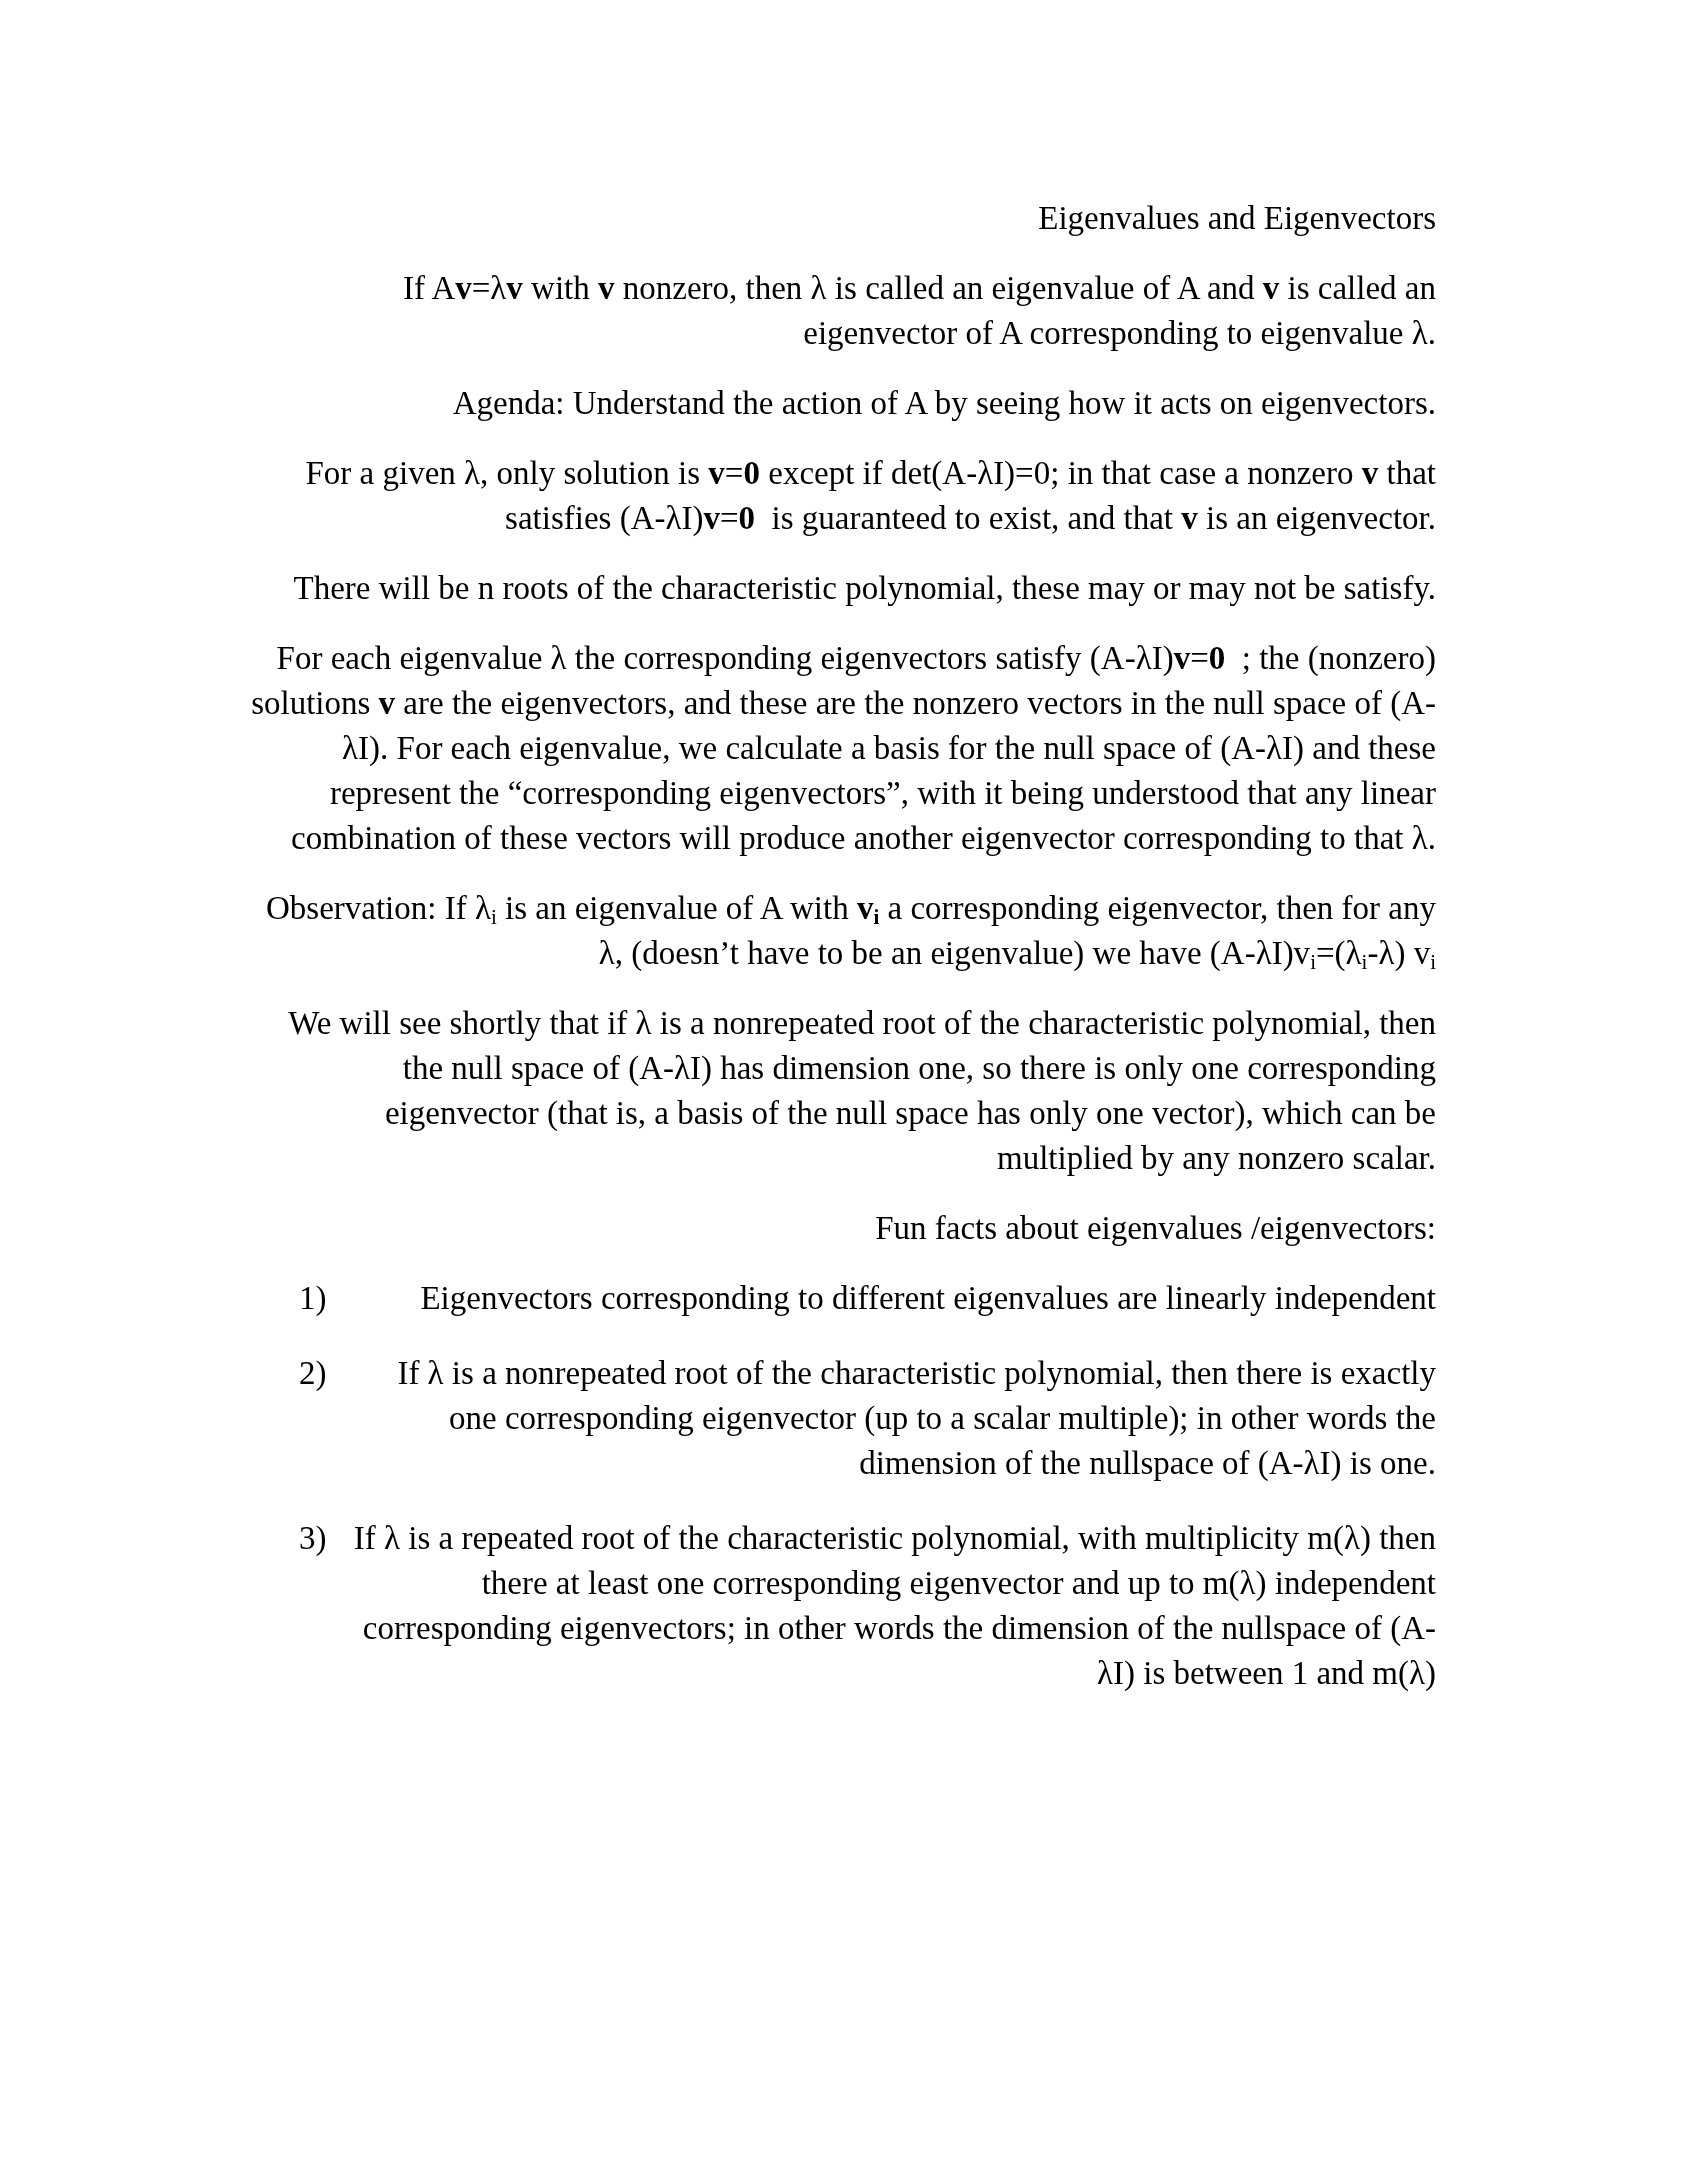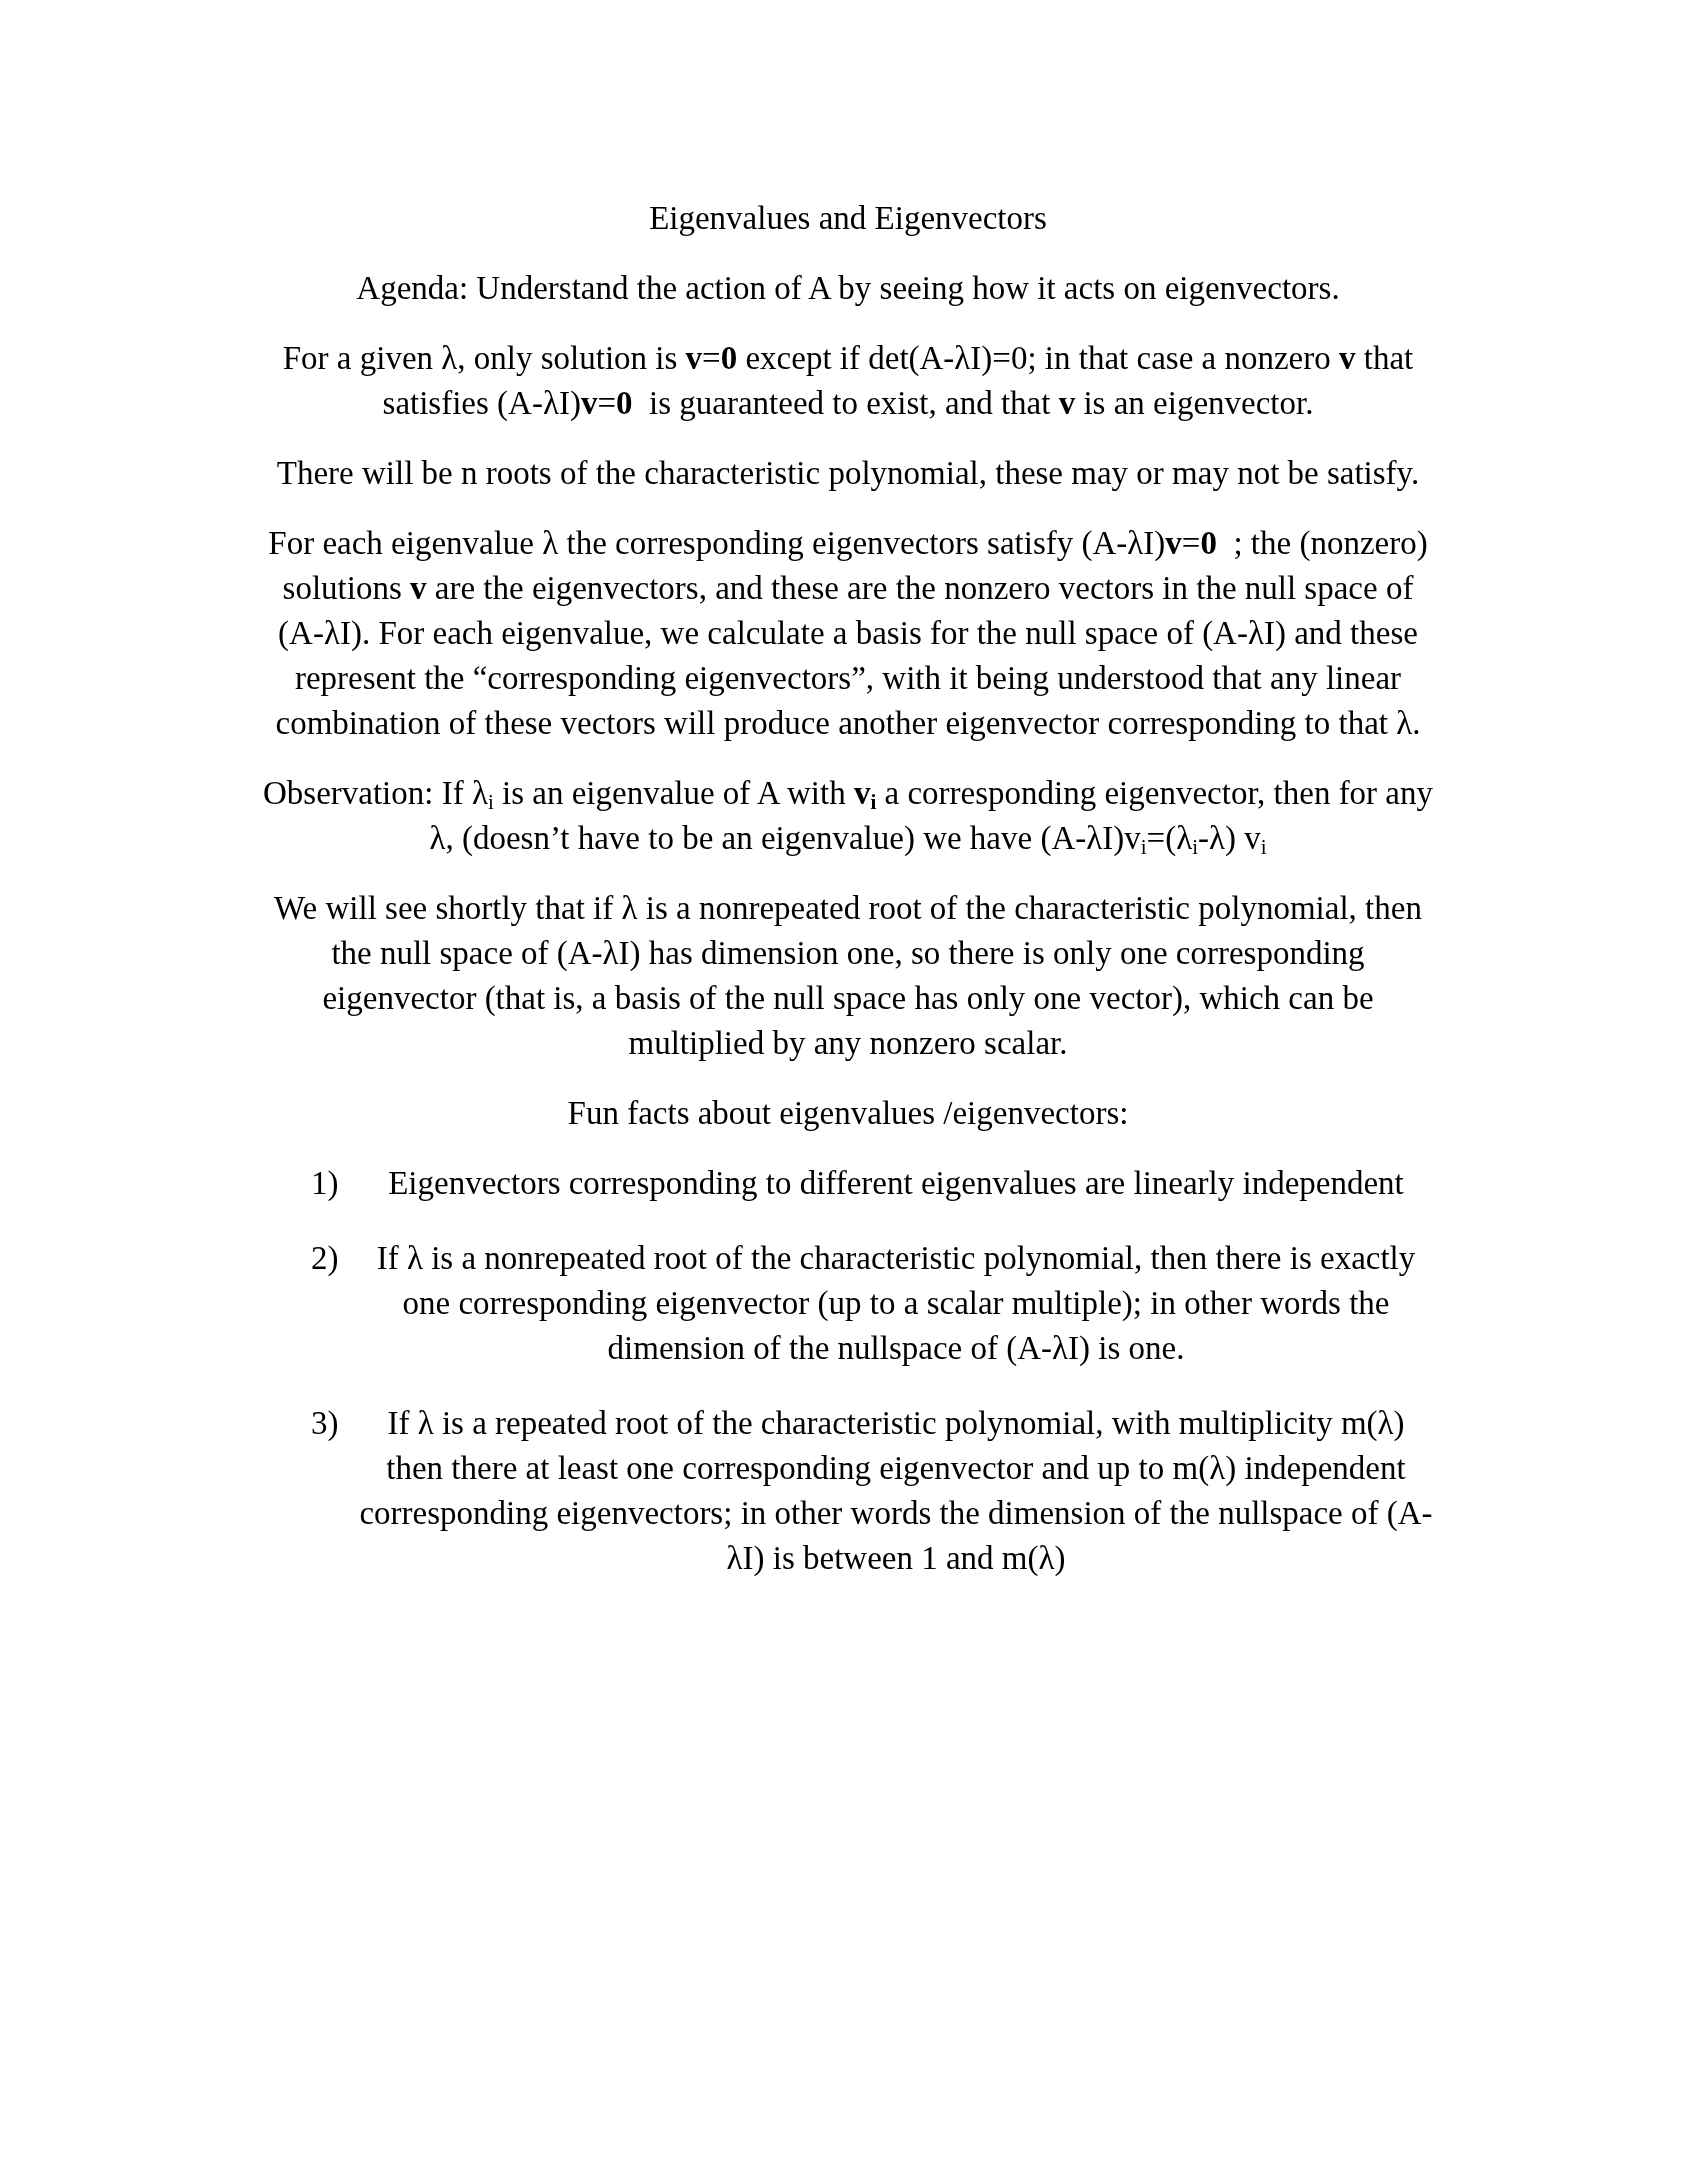--- a/index.html
+++ b/index.html
@@ -14,22 +14,22 @@
     font-family: "Liberation Serif", "DejaVu Serif", serif;
     color: #000000;
   }
   .doc {
     padding: 196px 248px 0 248px;
     width: 1188px;
   }
   .para, .li {
     font-size: 33px;
     line-height: 45px;
-    margin: 0 0 25px 12px;
-    text-align: center;
+    margin: 0 0 25px 0;
+    text-align: right;
   }
   .li {
     position: relative;
     padding-left: 96px;
     margin-bottom: 30px;
   }
   .li .marker {
     position: absolute;
     left: 51px;
     top: 0;
@@ -41,20 +41,21 @@
     font-style: normal;
   }
   sub { vertical-align: -5px; }
   sup { vertical-align: 13px; }
 </style>
 </head>
 <body>
 
 <div class="doc">
     <div class="para"><span>Eigenvalues and Eigenvectors</span></div>
+    <div class="para"><span>If A</span><span class="b">v</span><span>=λ</span><span class="b">v</span><span> with </span><span class="b">v</span><span> nonzero, then λ is called an eigenvalue of A and </span><span class="b">v</span><span> is called an eigenvector of A corresponding to eigenvalue λ.</span></div>
     <div class="para"><span>Agenda: Understand the action of A by seeing how it acts on eigenvectors.</span></div>
     <div class="para"><span>For a given λ, only solution is </span><span class="b">v</span><span>=</span><span class="b">0</span><span> except if det(A-λI)=0; in that case a nonzero </span><span class="b">v</span><span> that satisfies (A-λI)</span><span class="b">v</span><span>=</span><span class="b">0</span><span>&nbsp; is guaranteed to exist, and that </span><span class="b">v</span><span> is an eigenvector.</span></div>
     <div class="para"><span>There will be n roots of the characteristic polynomial, these may or may not be satisfy.</span></div>
     <div class="para"><span>For each eigenvalue λ the corresponding eigenvectors satisfy (A-λI)</span><span class="b">v</span><span>=</span><span class="b">0</span><span>&nbsp; ; the (nonzero) solutions </span><span class="b">v</span><span> are the eigenvectors, and these are the nonzero vectors in the null space of (A-λI). For each eigenvalue, we calculate a basis for the null space of (A-λI) and these represent the “corresponding eigenvectors”, with it being understood that any linear combination of these vectors will produce another eigenvector corresponding to that λ.</span></div>
     <div class="para"><span>Observation: If λ</span><sub>i</sub><span> is an eigenvalue of A with </span><span class="b">v</span><sub class="b">i</sub><span> a corresponding eigenvector, then for any λ, (doesn’t have to be an eigenvalue) we have (A-λI)v</span><sub>i</sub><span>=(λ</span><sub>i</sub><span>-λ) v</span><sub>i</sub></div>
     <div class="para"><span>We will see shortly that if λ is a nonrepeated root of the characteristic polynomial, then the null space of (A-λI) has dimension one, so there is only one corresponding eigenvector (that is, a basis of the null space has only one vector), which can be multiplied by any nonzero scalar.</span></div>
     <div class="para"><span>Fun facts about eigenvalues /eigenvectors:</span></div>
     <div class="li"><span class="marker">1)</span><span>Eigenvectors corresponding to different eigenvalues are linearly independent</span></div>
     <div class="li"><span class="marker">2)</span><span>If λ is a nonrepeated root of the characteristic polynomial, then there is exactly one corresponding eigenvector (up to a scalar multiple); in other words the dimension of the nullspace of (A-λI) is one.</span></div>
     <div class="li"><span class="marker">3)</span><span>If λ is a repeated root of the characteristic polynomial, with multiplicity m(λ) then there at least one corresponding eigenvector and up to m(λ) independent corresponding eigenvectors; in other words the dimension of the nullspace of (A-λI) is between 1 and m(λ)</span></div>

